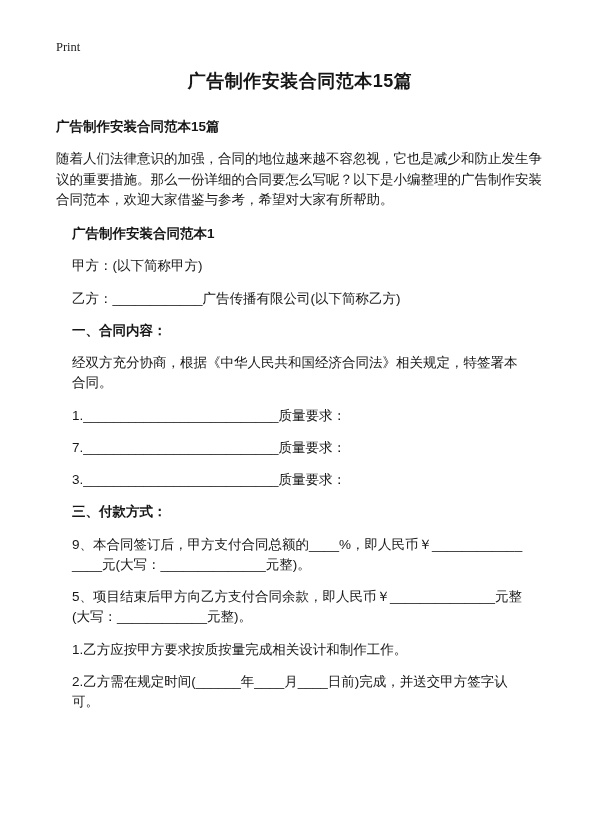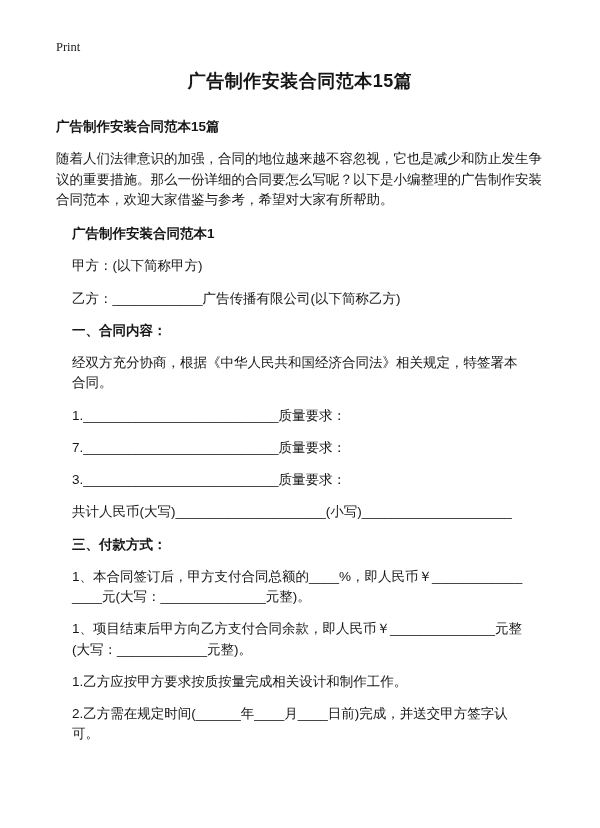--- a/index.html
+++ b/index.html
@@ -66,22 +66,21 @@
   <p class="line bold">广告制作安装合同范本1</p>
   <p class="line">甲方：(以下简称甲方)</p>
   <p class="line">乙方：____________广告传播有限公司(以下简称乙方)</p>
   <p class="line bold">一、合同内容：</p>
 
   <p class="line">经双方充分协商，根据《中华人民共和国经济合同法》相关规定，特签署本合同。</p>
   <p class="line">1.__________________________质量要求：</p>
   <p class="line">7.__________________________质量要求：</p>
   <p class="line">3.__________________________质量要求：</p>
 
-  <p class="line">共计人民币(大写)____________________(小写)____________________</p>
 
   <p class="line bold">三、付款方式：</p>
-  <p class="line">1、本合同签订后，甲方支付合同总额的____%，即人民币￥________________元(大写：______________元整)。</p>
-  <p class="line">1、项目结束后甲方向乙方支付合同余款，即人民币￥______________元整(大写：____________元整)。</p>
+  <p class="line">9、本合同签订后，甲方支付合同总额的____%，即人民币￥________________元(大写：______________元整)。</p>
+  <p class="line">5、项目结束后甲方向乙方支付合同余款，即人民币￥______________元整(大写：____________元整)。</p>
 
   <p class="line">1.乙方应按甲方要求按质按量完成相关设计和制作工作。</p>
   <p class="line">2.乙方需在规定时间(______年____月____日前)完成，并送交甲方签字认可。</p>
 
 </div>
 
 </body></html>

